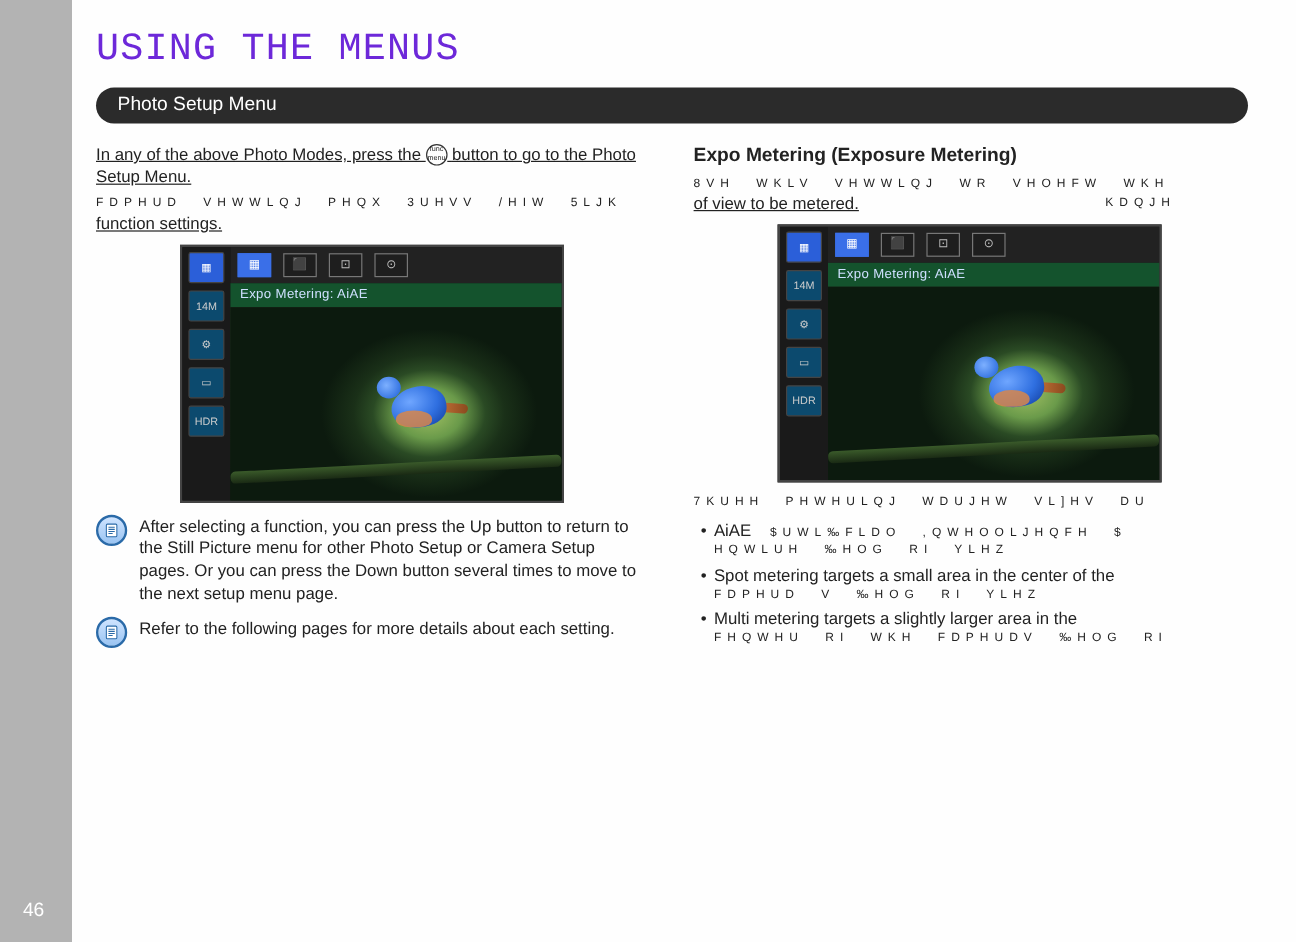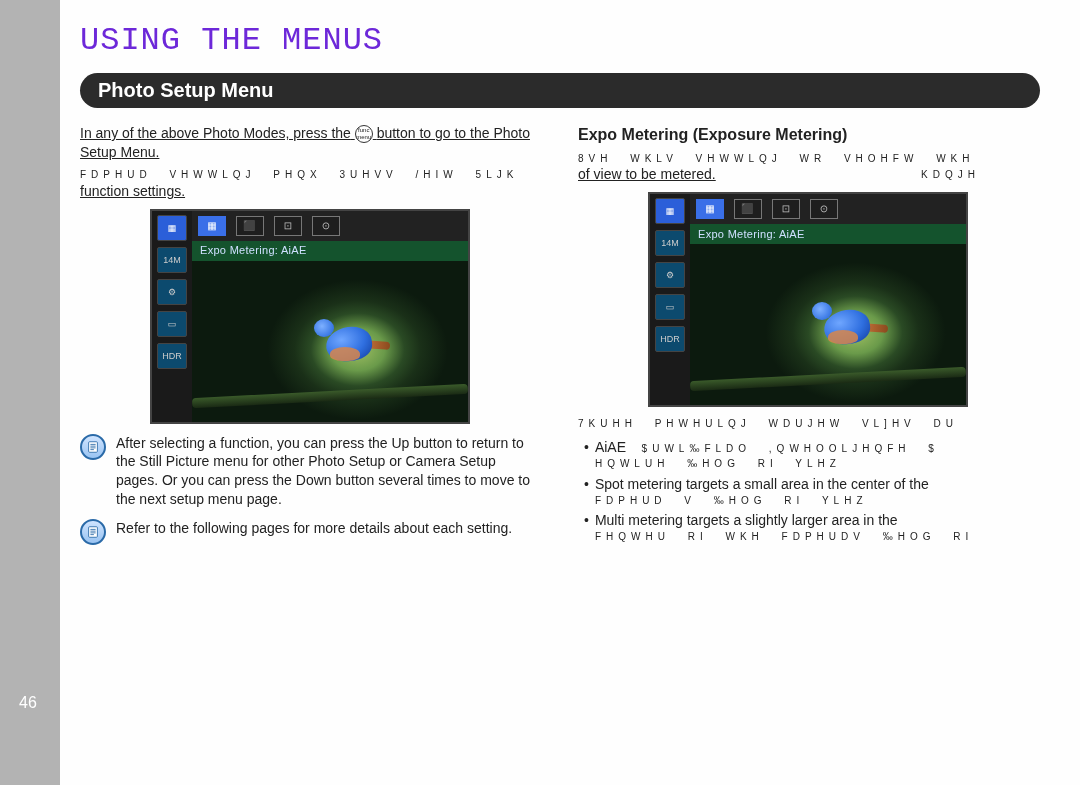--- a/index.html
+++ b/index.html
@@ -28,26 +28,25 @@
     letter-spacing: 1px;
     font-weight: 500;
     color: #6d28d9;
     margin-bottom: 14px;
     font-family: Liberation Mono, monospace;
     text-transform: uppercase;
   }
   .section-header {
     background: #2b2b2b;
     color: #fff;
-    font-size: 20px;
+    font-size: 16px;
     padding: 6px 18px;
     border-radius: 18px;
     width: 960px;
     margin-bottom: 16px;
-    font-weight: bold;
   }
   .two-col {
     display: flex;
     gap: 38px;
   }
   .col { width: 460px; font-size: 14px; line-height: 1.35; }
   .mode-line { display: flex; align-items: center; gap: 5px; margin-bottom: 6px; font-size: 15px;}
   .mode-chip {
     display: inline-flex; align-items:center; justify-content:center;
     width: 22px; height: 16px; border-radius: 3px;
@@ -138,21 +137,21 @@
     border:2px solid #2a6aa8; border-radius:50%;
     display:flex; align-items:center; justify-content:center;
     background: linear-gradient(180deg,#cfe4ff,#9ac4f2);
   }
   .note-icon svg { width:14px; height:14px; }
   .col h3 { font-size: 16px; font-weight: 700; margin-bottom: 6px; }
   .bullet-list { padding-left: 6px; }
   .bullet-list .bi { display:flex; gap:6px; margin-bottom:4px; align-items:flex-start;}
   .dot { flex:none; }
   .page-num {
-    position:absolute; left:0; top:688px;
+    position:absolute; left:0; top:744px;
     width:56px; text-align:center; color:#fff; font-size:16px;
     background:#b3b3b3; padding:6px 0;
   }
 </style>
 </head>
 <body>
 
 <div class="sidebar-stripe"></div>
 <div class="page-num">46</div>
 

